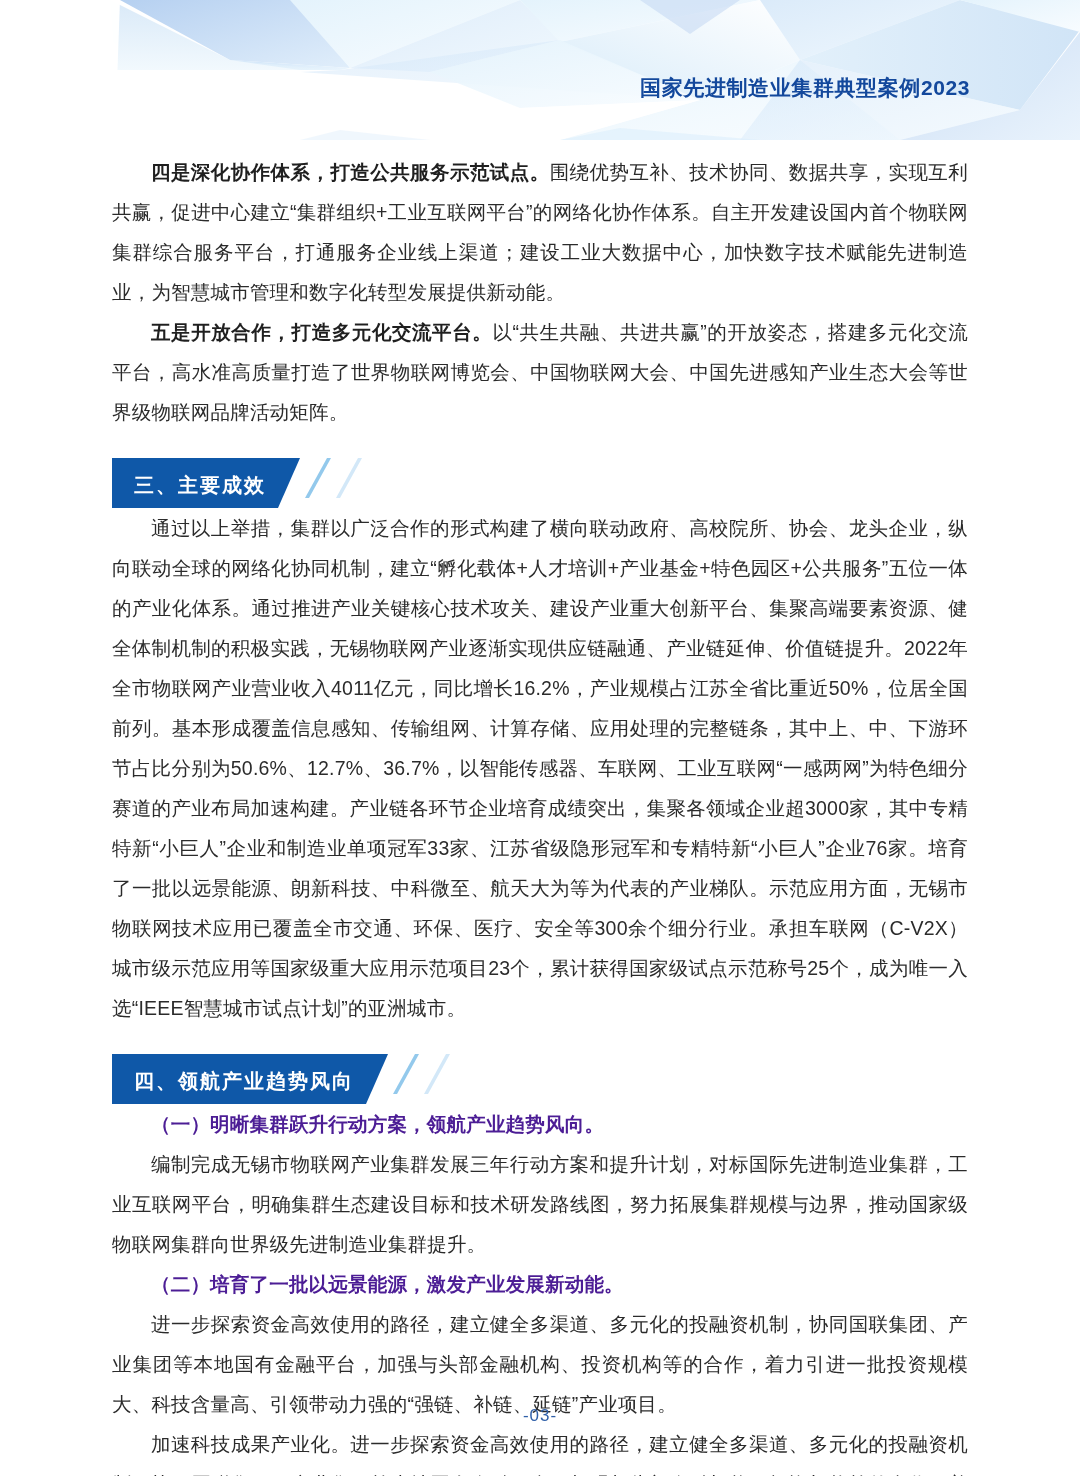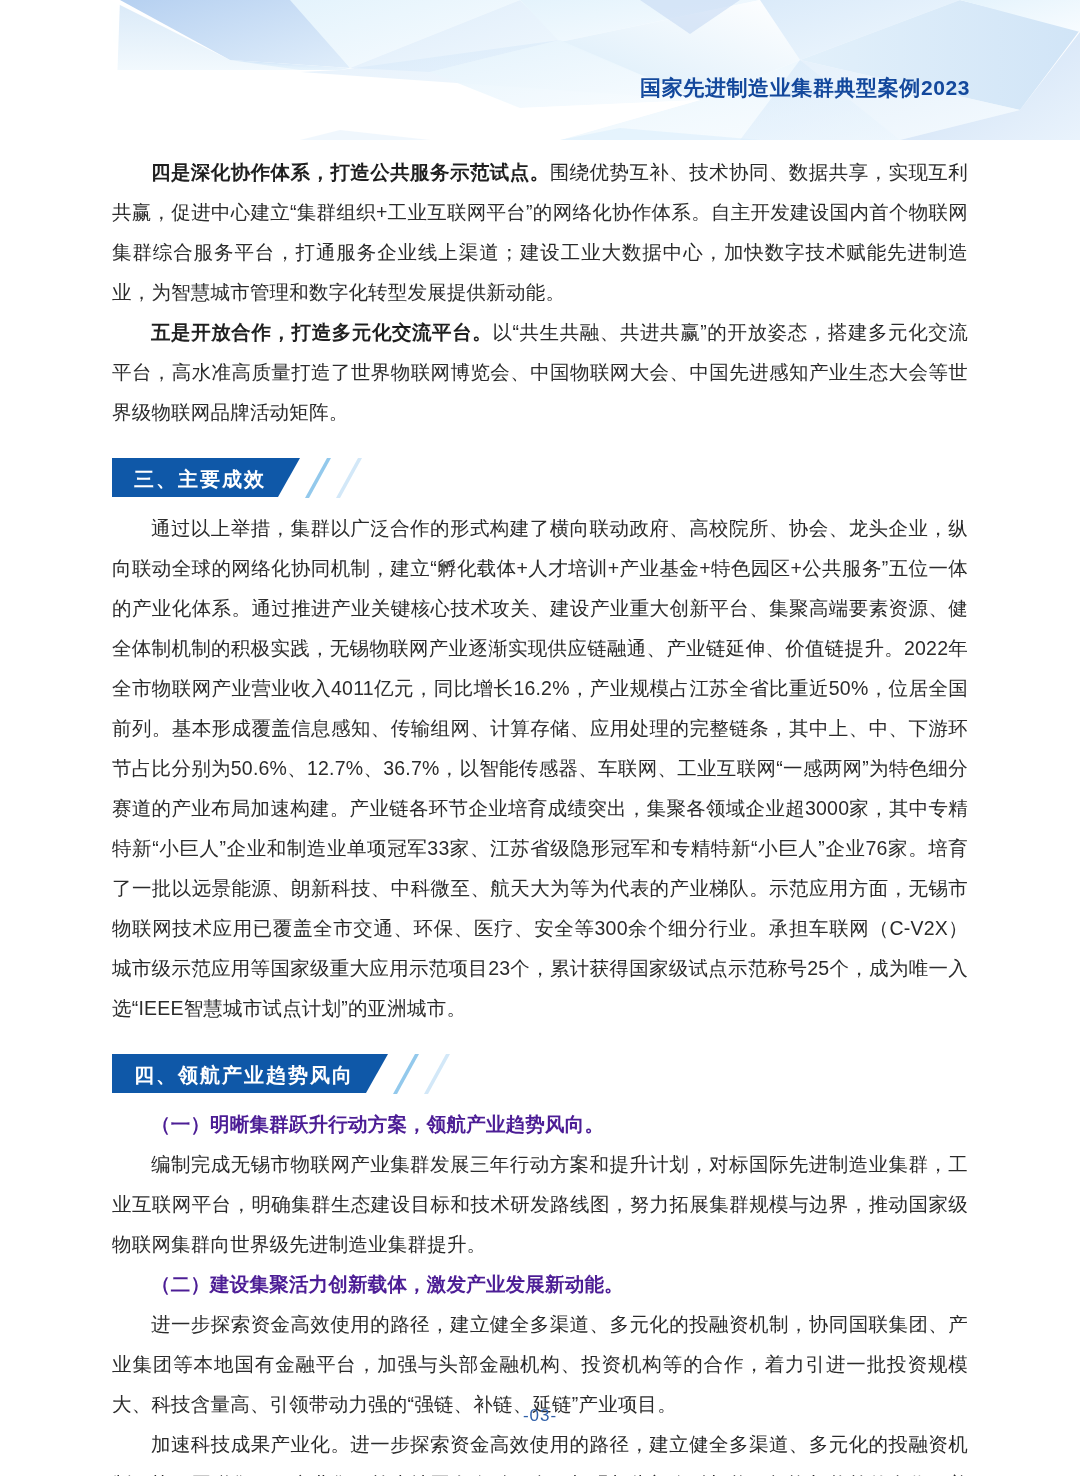--- a/index.html
+++ b/index.html
@@ -71,21 +71,21 @@
   .section-head {
     position: relative;
     height: 40px;
     margin: 26px 0 10px 0;
     display: flex;
     align-items: stretch;
   }
   .ribbon-main {
     position: relative;
     background: #0f58a8;
-    height: 39px;
+    height: 50px;
     display: flex;
     align-items: center;
     padding: 4px 34px 0 22px;
     -webkit-clip-path: polygon(0 0, 100% 0, calc(100% - 22px) 100%, 0 100%);
     clip-path: polygon(0 0, 100% 0, calc(100% - 22px) 100%, 0 100%);
   }
   .ribbon-main span {
     color: #ffffff;
     font-size: 20px;
     font-weight: bold;
@@ -205,21 +205,21 @@
       <div class="ribbon-main">
         <span>四、领航产业趋势风向</span>
       </div>
       <div class="ribbon-bar b1"></div>
       <div class="ribbon-bar b2"></div>
     </div>
 
     <p class="subhead">（一）明晰集群跃升行动方案，领航产业趋势风向。</p>
     <p class="para indent">编制完成无锡市物联网产业集群发展三年行动方案和提升计划，对标国际先进制造业集群，工业互联网平台，明确集群生态建设目标和技术研发路线图，努力拓展集群规模与边界，推动国家级物联网集群向世界级先进制造业集群提升。</p>
 
-    <p class="subhead">（二）建设集聚活力创新载体，激发产业发展新动能。</p>
+    <p class="subhead">（二）培育了一批以远景能源，激发产业发展新动能。</p>
     <p class="para indent">进一步探索资金高效使用的路径，建立健全多渠道、多元化的投融资机制，协同国联集团、产业集团等本地国有金融平台，加强与头部金融机构、投资机构等的合作，着力引进一批投资规模大、科技含量高、引领带动力强的“强链、补链、延链”产业项目。</p>
 
     <p class="para indent">加速科技成果产业化。进一步探索资金高效使用的路径，建立健全多渠道、多元化的投融资机制，协同国联集团、产业集团等本地国有金融平台，加强与头部金融机构、投资机构等的合作，着力引进一批投资规模大、科技含量高、引领带动力强的“强链、补链、延链”产业项目。</p>
 
   </div>
 
   <div class="footer">
     <span>-03-</span>
   </div>
 

